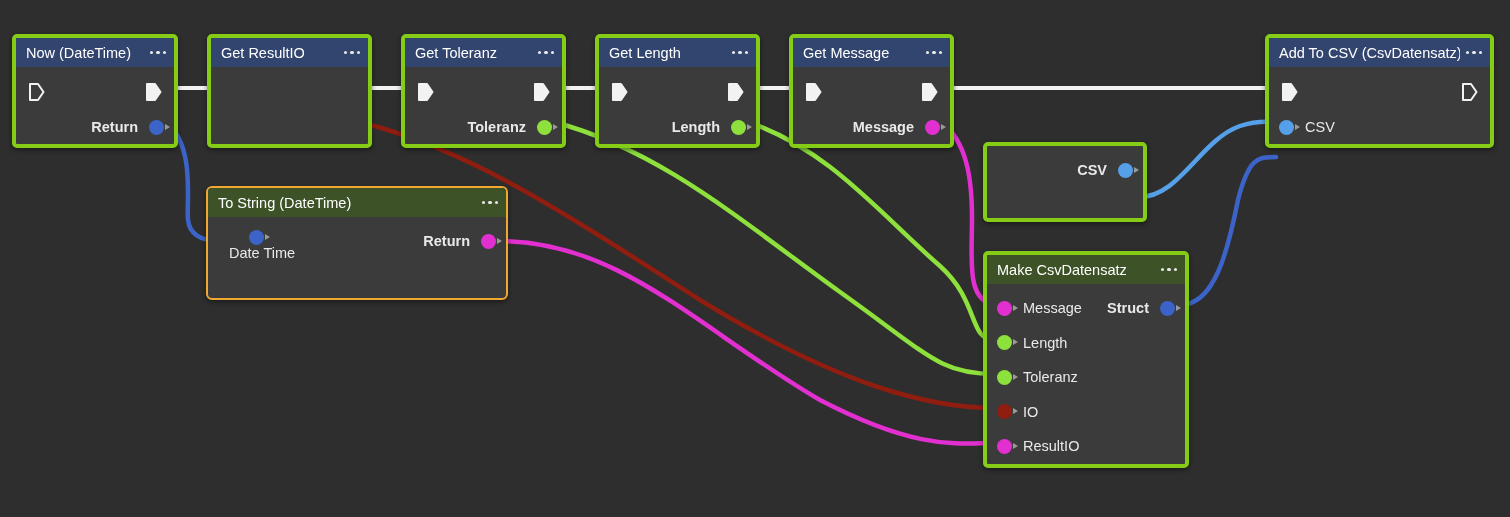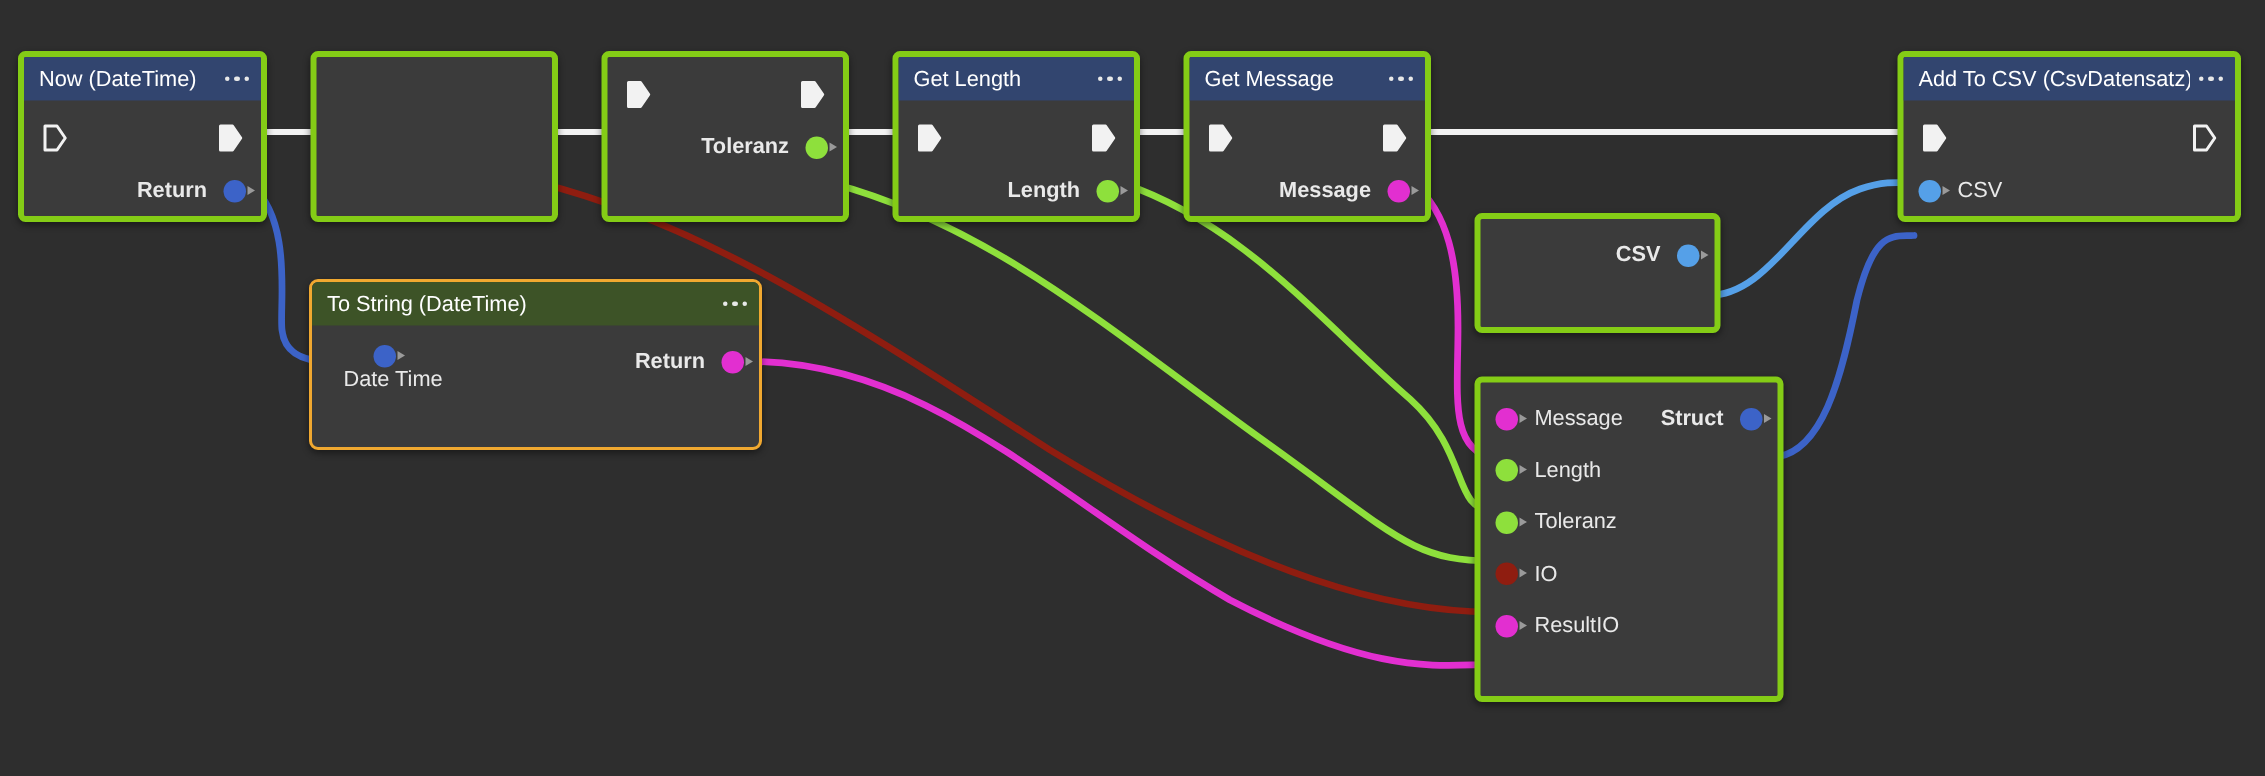--- a/index.html
+++ b/index.html
@@ -126,22 +126,38 @@
           </div>
           <div class="row out" style="top: 49px;">
             <div class="pin" style="background: rgb(60, 99, 200); color: rgb(60, 99, 200);">
               <span class="arr"></span>
             </div>
             <span class="plabel">Return</span>
           </div>
         </div>
       </div>
       <div class="node" style="left: 207px; top: 34px; width: 165px; height: 114px;">
+        <div class="nhead blue">
+          <span class="ntitle">Get ResultIO</span>
+          <span class="dots">
+            <i></i>
+            <i></i>
+            <i></i>
+          </span>
+        </div>
       </div>
       <div class="node" style="left: 401px; top: 34px; width: 165px; height: 114px;">
+        <div class="nhead blue">
+          <span class="ntitle">Get Toleranz</span>
+          <span class="dots">
+            <i></i>
+            <i></i>
+            <i></i>
+          </span>
+        </div>
         <div class="nbody" style="height: 85px;">
           <div class="exec" style="left: 12px; top: 15px;">
             <svg width="17" height="20" viewBox="0 0 17 20">
               <path d="M2 2 L10 2 L15.5 10 L10 18 L2 18 Z" fill="#f2f2f2" stroke="#f2f2f2" stroke-width="2" stroke-linejoin="round"></path>
             </svg>
           </div>
           <div class="exec" style="right: 12px; top: 15px;">
             <svg width="17" height="20" viewBox="0 0 17 20">
               <path d="M2 2 L10 2 L15.5 10 L10 18 L2 18 Z" fill="#f2f2f2" stroke="#f2f2f2" stroke-width="2" stroke-linejoin="round"></path>
             </svg>
@@ -238,20 +254,28 @@
         <div class="nbody" style="height: 51px;">
           <div class="row out" style="top: 13px;">
             <div class="pin" style="background: rgb(85, 160, 232); color: rgb(85, 160, 232);">
               <span class="arr"></span>
             </div>
             <span class="plabel">CSV</span>
           </div>
         </div>
       </div>
       <div class="node" style="left: 983px; top: 251px; width: 206px; height: 217px;">
+        <div class="nhead green">
+          <span class="ntitle">Make CsvDatensatz</span>
+          <span class="dots">
+            <i></i>
+            <i></i>
+            <i></i>
+          </span>
+        </div>
         <div class="nbody" style="height: 188px;">
           <div class="row in" style="top: 13px;">
             <div class="pin" style="background: rgb(226, 47, 208); color: rgb(226, 47, 208);">
               <span class="arr"></span>
             </div>
             <span class="plabel">Message</span>
           </div>
           <div class="row in" style="top: 47.5px;">
             <div class="pin" style="background: rgb(142, 224, 60); color: rgb(142, 224, 60);">
               <span class="arr"></span>

